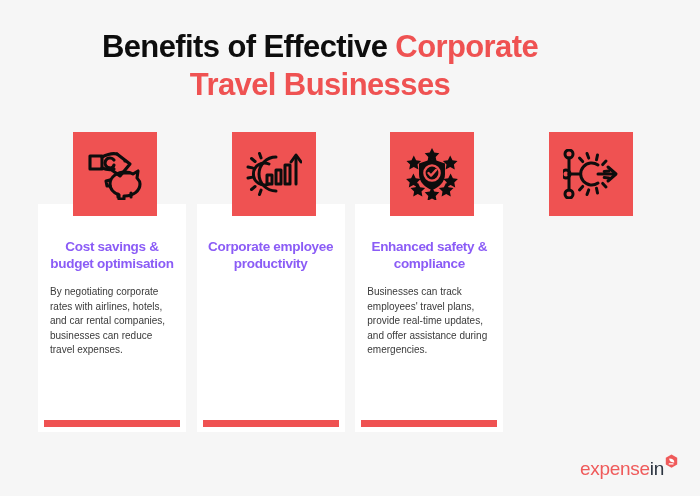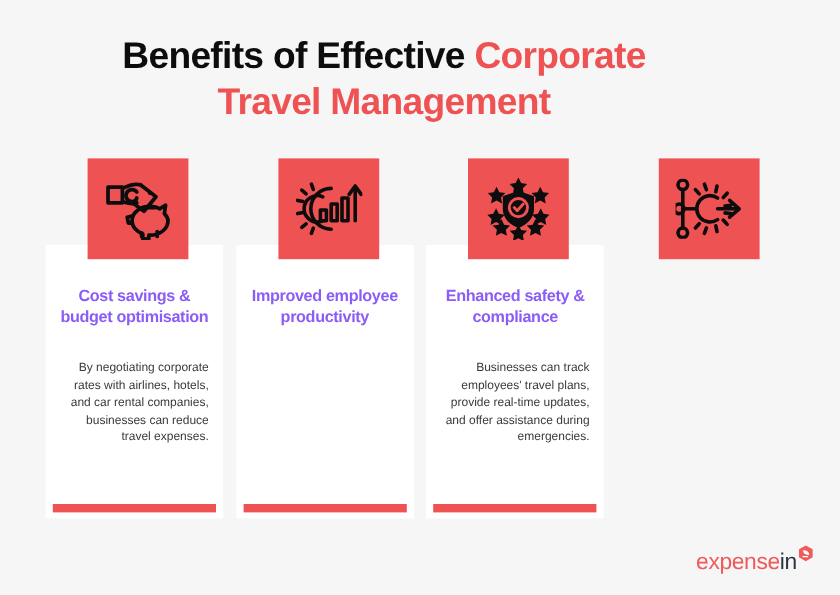--- a/index.html
+++ b/index.html
@@ -84,23 +84,23 @@
     width: 128px;
     text-align: center;
     font-size: 13.5px;
     font-weight: bold;
     line-height: 17px;
     letter-spacing: -0.3px;
     color: #8b5cf6;
   }
 
   .card-body {
-    margin-top: 28px;
+    margin-top: 13px;
     width: 124px;
-    text-align: right;
+    text-align: left;
     font-size: 10px;
     line-height: 14.5px;
     color: #3a3a3a;
   }
 
   
   .card-rule {
     position: absolute;
     bottom: 5px;
     left: 6px;
@@ -137,21 +137,21 @@
     margin-top: -5px;
   }
 </style>
 </head>
 <body>
 
 <div class="title-block">
   <div class="title-line">
     <span>Benefits of Effective </span><span class="title-accent">Corporate</span>
   </div>
-  <div class="title-line title-accent">Travel Management</div>
+  <div class="title-line title-accent">Travel Businesses</div>
 </div>
 
 <div class="cards">
 
   <div class="card">
     <div class="card-panel">
       <div class="card-heading">Cost savings &amp; budget optimisation</div>
       <div class="card-body">By negotiating corporate rates with airlines, hotels, and car rental companies, businesses can reduce travel expenses.</div>
       <div class="card-rule"></div>
     </div>
@@ -169,21 +169,21 @@
           <path d="M31 49 l0 -3"></path>
           <path d="M44 49 l0 -4"></path>
           <path d="M33 25 l9 0"></path>
         </svg>
       </span>
     </div>
   </div>
 
   <div class="card">
     <div class="card-panel">
-      <div class="card-heading">Improved employee productivity</div>
+      <div class="card-heading">Corporate employee productivity</div>
       <div class="card-rule"></div>
     </div>
     <div class="icon-tile">
       <span>
         <svg width="56" height="52" viewBox="0 0 56 52" fill="none" stroke="#0d0d0d" stroke-width="3" stroke-linecap="round" stroke-linejoin="round">
           <path d="M30 9 A17 17 0 1 0 30 43"></path>
           <path d="M13.5 5.5 l1.6 4.4 M5.5 10.5 l3.6 3 M2 19 l4.6 0.9 M2 30 l4.6 -0.9 M5.5 41.5 l3.6 -3 M13.5 46.5 l1.6 -4.4"></path>
           <path d="M23 16 A11 11 0 1 0 23 36"></path>
           <rect x="21" y="27" width="5" height="9"></rect>
           <rect x="30" y="22" width="5" height="14"></rect>

